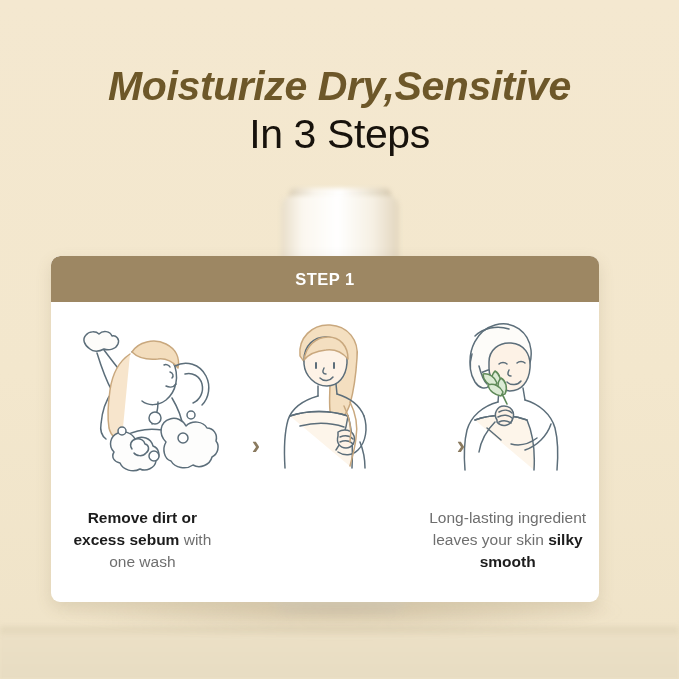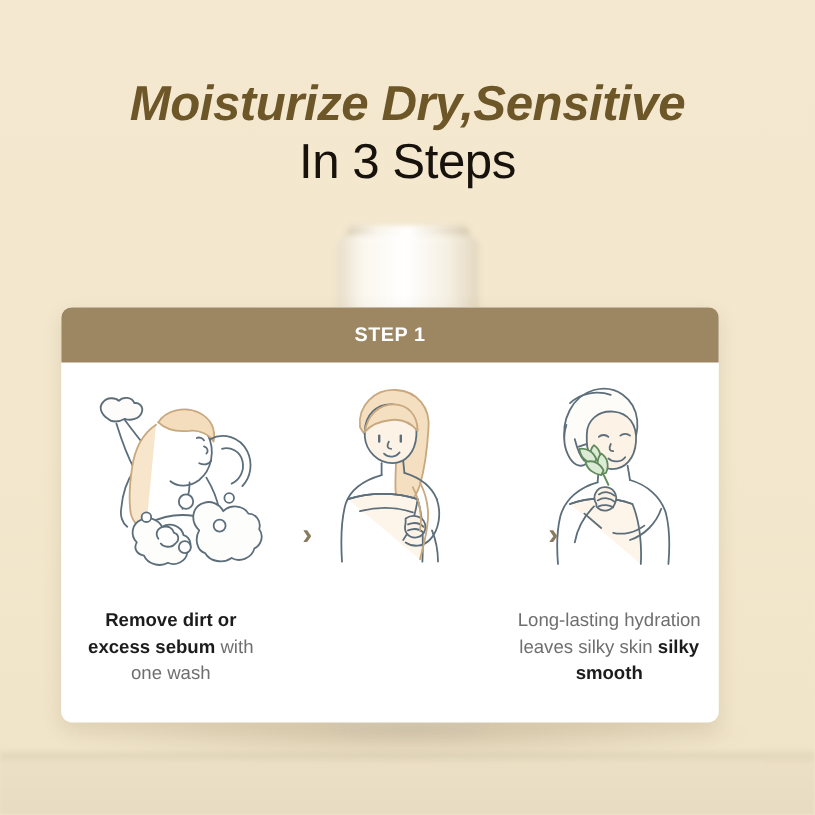--- a/index.html
+++ b/index.html
@@ -338,21 +338,21 @@
                 <path d="M68 88 C64 78 58 70 50 64" fill="none" stroke-width="1.6"></path>
                 <path d="M56 72 C52 66 52 59 56 55 C61 58 63 65 60 71 Z"></path>
                 <path d="M62 79 C58 73 58 66 62 62 C67 65 69 72 66 78 Z"></path>
                 <path d="M55 71 C49 69 44 64 44 58 C50 57 56 61 58 67 Z"></path>
                 <path d="M62 80 C56 79 50 75 49 69 C55 67 61 70 64 76 Z"></path>
               </g>
             </g>
           </svg>
         </div>
         <div class="caption">
-          <span>Long-lasting hydration leaves silky skin </span><b>silky smooth</b>
+          <span>Long-lasting ingredient leaves your skin </span><b>silky smooth</b>
         </div>
       </div>
 
       <div class="chev a">›</div>
       <div class="chev b">›</div>
 
     </div>
   </div>
 </div>
 

